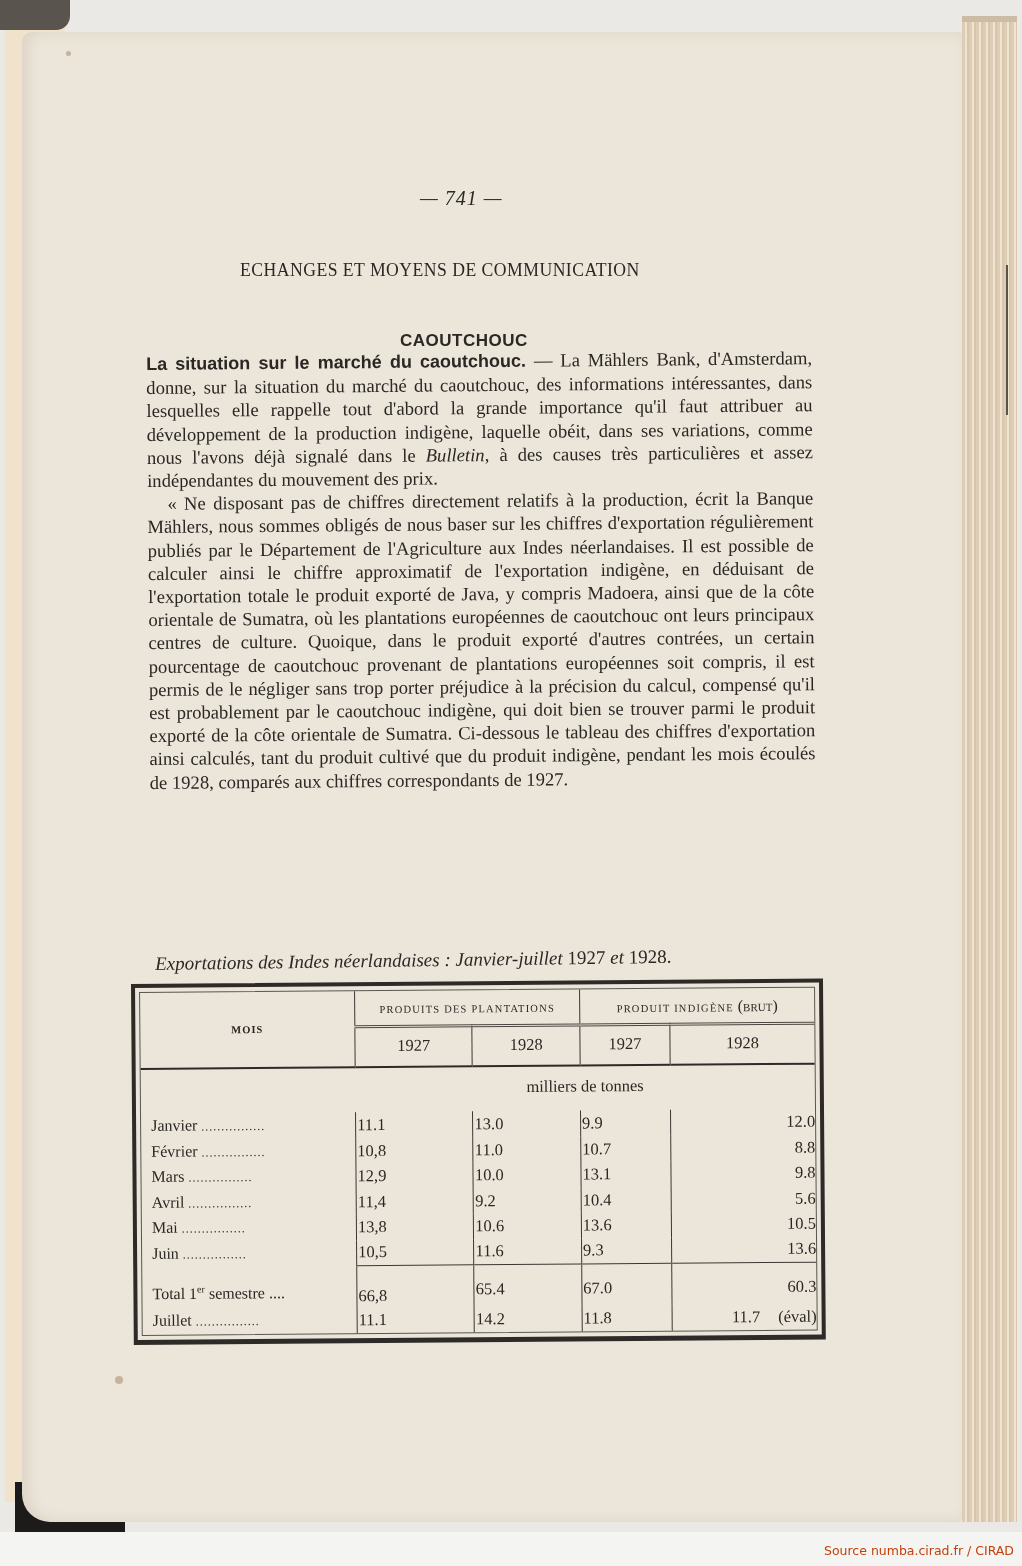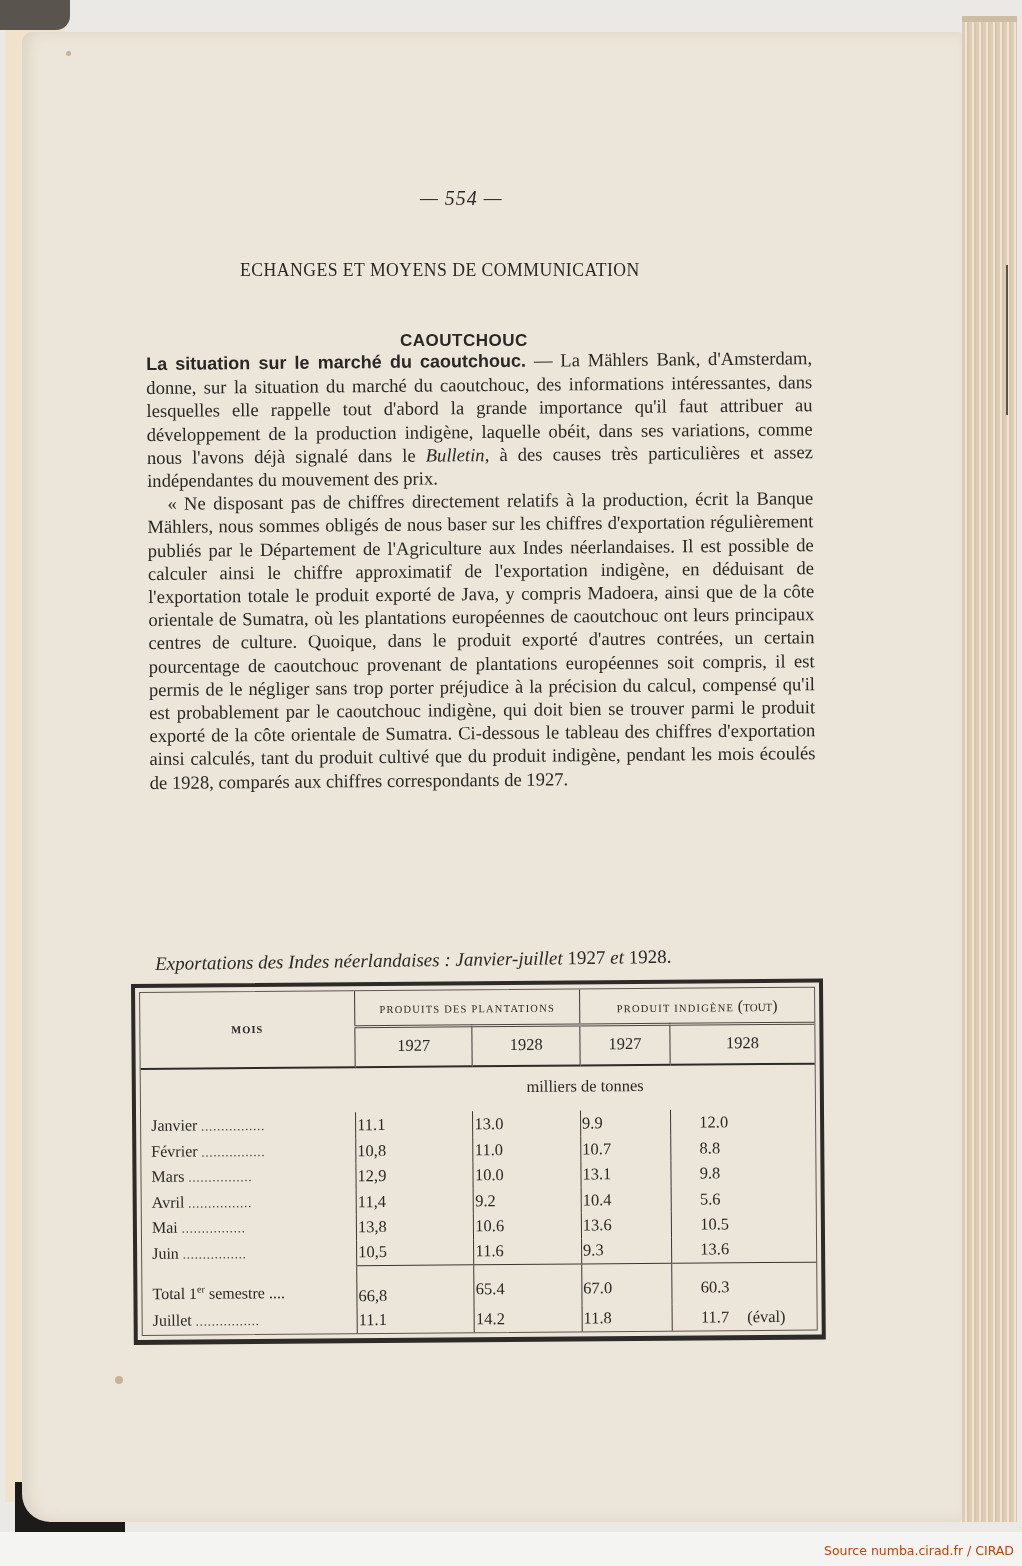--- a/index.html
+++ b/index.html
@@ -55,21 +55,21 @@
   .th-group { font-size: 10.5px; letter-spacing: 1.2px; font-variant: small-caps; font-weight: normal; text-align: center; padding: 6px 0 4px; height: 24px; }
   .th-group .brut { font-size: 16px; letter-spacing: 0; }
   .th-mois { font-size: 10.5px; letter-spacing: 1px; text-align: center; vertical-align: middle; width: 212px; }
   .th-year { font-size: 16.5px; font-weight: normal; text-align: center; padding: 8px 0 10px; position: relative; }
   .rule-under { border-bottom: 2px solid #2d2a27; }
   .vdiv { border-left: 1.5px solid #3a3632; }
   .double-rule { border-bottom: 3px double #4a4540; }
   .unit-row td { text-align: center; font-size: 16.5px; padding: 10px 0 14px; }
   td.num { text-align: left; padding-right: 40px; height: 21.5px; line-height: 21.5px; }
   td.num.pad2 { padding-right: 34px; }
-  td.num.c4 { text-align: left; padding-left: 28px; padding-right: 0; }
+  td.num.c4 { text-align: right; padding-left: 28px; padding-right: 0; }
   td.month { padding-left: 10px; font-size: 16px; white-space: nowrap; height: 21.5px; line-height: 21.5px; }
   .dots::after { content: " ................"; letter-spacing: 1px; font-size: 12px; }
   .sep-row td { border-top: 1px solid #3a3632; height: 0; padding: 0; }
   .eval { padding-left: 18px; }
   sup { font-size: 10px; margin-top: 20px; }
 
   .source { position: absolute; right: 8px; top: 1543px; font-family: "DejaVu Sans", sans-serif; font-size: 12.5px; color: #c2410c; }
 </style>
 </head>
 <body>
@@ -77,39 +77,39 @@
 <div class="scan-bg"></div>
 <div class="left-flap"></div>
 <div class="binding-top"></div>
 <div class="binding-bottom"></div>
 <div class="page-edges"></div>
 <div class="page"></div>
 <div class="edge-mark"></div>
 <div class="stain" style="left:115px;top:1376px;"></div>
 <div class="stain" style="left:66px;top:51px;width:5px;height:5px;"></div>
 
-<div class="folio">— 554 —</div>
+<div class="folio">— 741 —</div>
 <div class="section-title">ECHANGES ET MOYENS DE COMMUNICATION</div>
 <div class="rubric">CAOUTCHOUC</div>
 
 <div class="body-text">
   <p><span class="lead">La situation sur le marché du caoutchouc.</span><span> — La Mählers Bank, d'Amsterdam, donne, sur la situation du marché du caoutchouc, des informations intéressantes, dans lesquelles elle rappelle tout d'abord la grande importance qu'il faut attribuer au développement de la production indigène, laquelle obéit, dans ses variations, comme nous l'avons déjà signalé dans le </span><em>Bulletin</em><span>, à des causes très particulières et assez indépendantes du mouvement des prix.</span></p>
   <p>« Ne disposant pas de chiffres directement relatifs à la production, écrit la Banque Mählers, nous sommes obligés de nous baser sur les chiffres d'exportation régulièrement publiés par le Département de l'Agriculture aux Indes néerlandaises. Il est possible de calculer ainsi le chiffre approximatif de l'exportation indigène, en déduisant de l'exportation totale le produit exporté de Java, y compris Madoera, ainsi que de la côte orientale de Sumatra, où les plantations européennes de caoutchouc ont leurs principaux centres de culture. Quoique, dans le produit exporté d'autres contrées, un certain pourcentage de caoutchouc provenant de plantations européennes soit compris, il est permis de le négliger sans trop porter préjudice à la précision du calcul, compensé qu'il est probablement par le caoutchouc indigène, qui doit bien se trouver parmi le produit exporté de la côte orientale de Sumatra. Ci-dessous le tableau des chiffres d'exportation ainsi calculés, tant du produit cultivé que du produit indigène, pendant les mois écoulés de 1928, comparés aux chiffres correspondants de 1927.</p>
 </div>
 
 <div class="caption"><span>Exportations des Indes néerlandaises : Janvier-juillet </span><span class="roman">1927</span><span> et </span><span class="roman">1928.</span></div>
 
 <div class="table-frame">
   <div class="table-inner">
     <table class="exports">
       <thead>
         <tr>
           <th class="th-mois rule-under" rowspan="2">MOIS</th>
           <th class="th-group vdiv double-rule" colspan="2">PRODUITS DES PLANTATIONS</th>
-          <th class="th-group vdiv double-rule" colspan="2"><span>PRODUIT INDIGÈNE</span> <span class="brut">(tout)</span></th>
+          <th class="th-group vdiv double-rule" colspan="2"><span>PRODUIT INDIGÈNE</span> <span class="brut">(brut)</span></th>
         </tr>
         <tr>
           <th class="th-year vdiv rule-under">1927</th>
           <th class="th-year vdiv rule-under">1928</th>
           <th class="th-year vdiv rule-under">1927</th>
           <th class="th-year vdiv rule-under">1928</th>
         </tr>
       </thead>
       <tbody>
         <tr class="unit-row">

